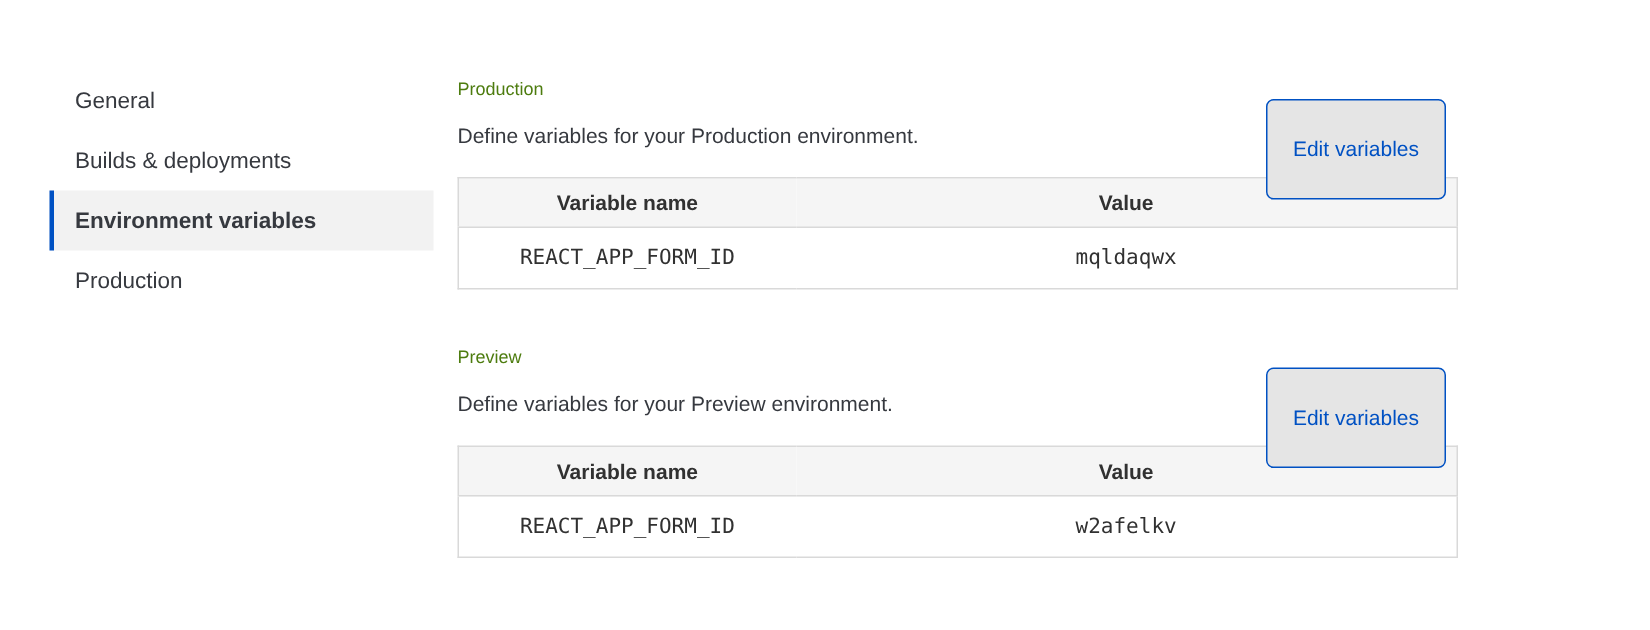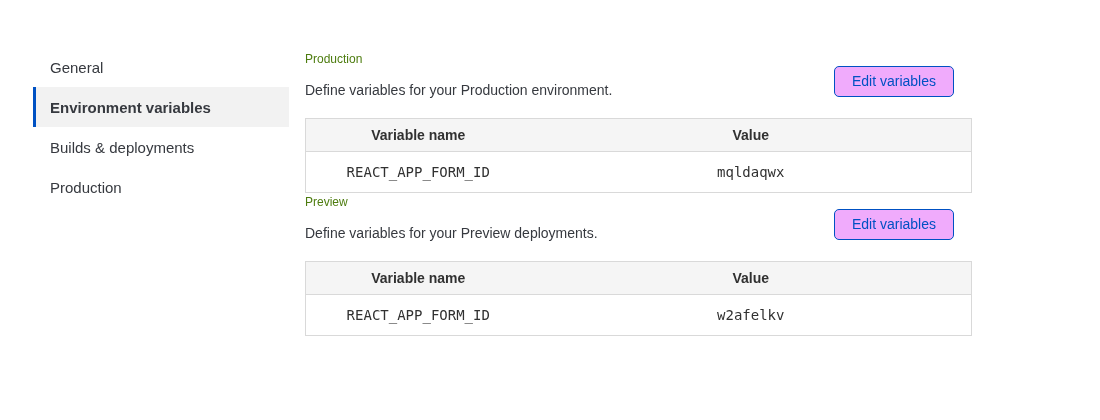--- a/index.html
+++ b/index.html
@@ -36,45 +36,45 @@
     font-weight: 700;
   }
 
   
   .main {
     flex: 1;
     margin: 50px 44px 0 16px;
     min-width: 0;
   }
   .section { position: relative; }
-  .section + .section { }
+  .section + .section { margin-top: 36px; }
   .section-title {
     margin: 0 0 13px 0;
     font-size: 12px;
     font-weight: 400;
     color: #4d7c0f;
     line-height: 19px;
   }
   .section-desc {
     margin: 0 0 20px 0;
     font-size: 14px;
     line-height: 16px;
     color: var(--text-primary, #36393f);
   }
   .edit-btn {
     position: absolute;
     top: 16px;
-    right: 18px;
-    background: #f0abfc;
+    right: 8px;
+    background: #e5e5e5;
     border: 1px solid var(--accent-blue, #0051c3);
     color: var(--accent-blue, #0051c3);
     font-family: "Liberation Sans", sans-serif;
     font-size: 14px;
     line-height: 15px;
-    padding: 7px 17px;
+    padding: 25px 17px;
     border-radius: 5px;
     cursor: pointer;
   }
 
   
   table.vars {
     width: 100%;
     border-collapse: collapse;
     table-layout: fixed;
     border: 1px solid var(--table-border, #d9d9d9);
@@ -100,22 +100,22 @@
     text-align: center;
   }
 </style>
 </head>
 <body>
 
 <div class="page">
 
   <nav class="sidebar">
     <div class="nav-item">General</div>
+    <div class="nav-item">Builds &amp; deployments</div>
     <div class="nav-item selected">Environment variables</div>
-    <div class="nav-item">Builds &amp; deployments</div>
     <div class="nav-item">Production</div>
   </nav>
 
   <main class="main">
 
     <section class="section">
       <h2 class="section-title">Production</h2>
       <p class="section-desc">Define variables for your Production environment.</p>
       <button class="edit-btn">Edit variables</button>
       <table class="vars">
@@ -133,21 +133,21 @@
           <tr>
             <td>REACT_APP_FORM_ID</td>
             <td>mqldaqwx</td>
           </tr>
         </tbody>
       </table>
     </section>
 
     <section class="section">
       <h2 class="section-title">Preview</h2>
-      <p class="section-desc">Define variables for your Preview deployments.</p>
+      <p class="section-desc">Define variables for your Preview environment.</p>
       <button class="edit-btn">Edit variables</button>
       <table class="vars">
         <colgroup>
             <col class="c1">
             <col>
           </colgroup>
         <thead>
           <tr>
             <th>Variable name</th>
             <th>Value</th>

